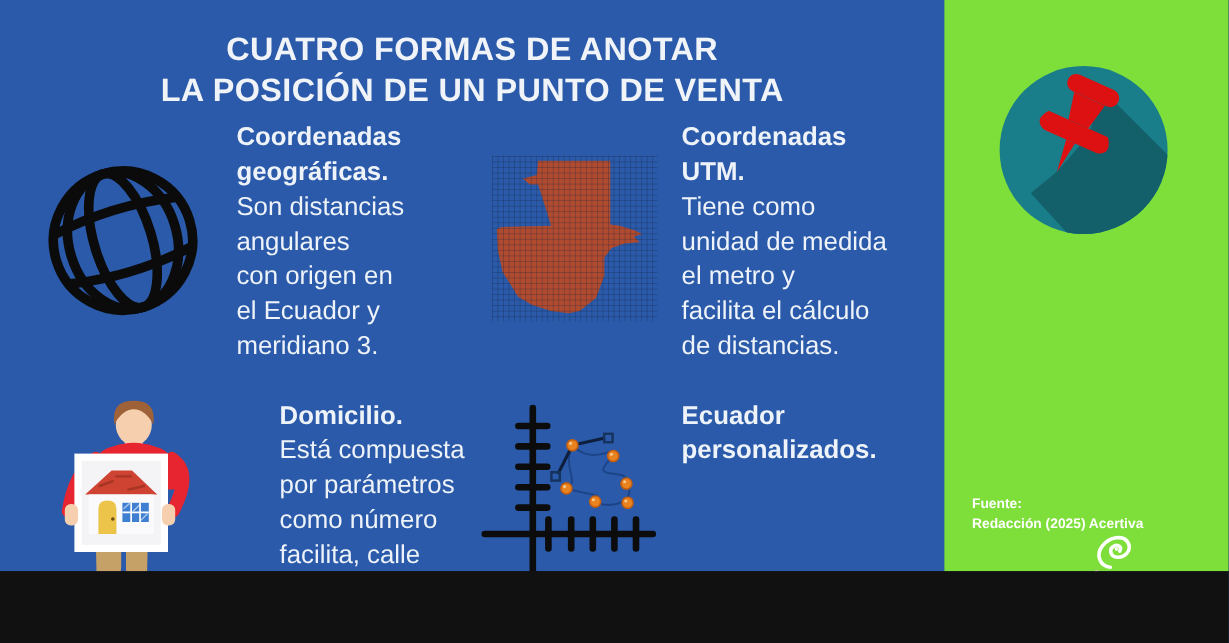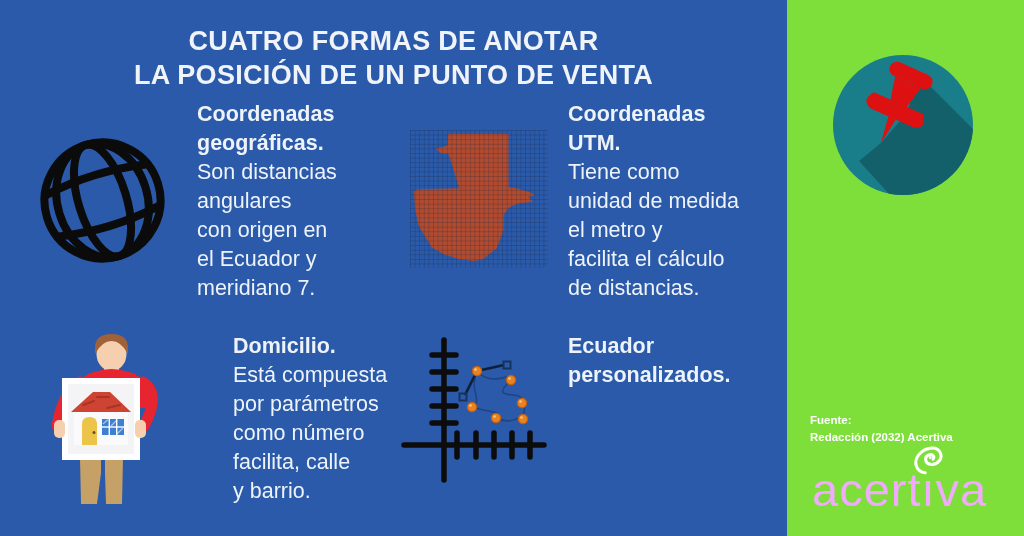--- a/index.html
+++ b/index.html
@@ -1,17 +1,17 @@
 <!DOCTYPE html>
 <html><head>
 <meta charset="utf-8">
 <style>
   html,body{margin:0;padding:0;background:#111;}
   .stage{
-    position:relative;width:1024px;height:536px;overflow:hidden;
+    position:relative;width:1024px;height:476px;overflow:hidden;
     font-family:"Liberation Sans",sans-serif;
     background:#2a5aa9;
   }
   .bg-green{position:absolute;left:787px;top:0;width:237px;height:536px;background:#7fdf3a;}
   .title{
     position:absolute;left:0;top:24px;width:787px;text-align:center;
     color:#f0f4f9;font-weight:bold;font-size:27px;line-height:34px;letter-spacing:.3px;
   }
   .sec-text{position:absolute;color:#eef3f9;font-size:21.5px;line-height:29px;}
   .sec-heading{font-weight:bold;white-space:pre-line;}
@@ -60,21 +60,21 @@
       </g>
     </svg>
   </div>
   <div class="sec-text t1">
     <div class="sec-heading">Coordenadas
 geográficas.</div>
     <div class="sec-body">Son distancias
 angulares
 con origen en
 el Ecuador y
-meridiano 7.</div>
+meridiano 3.</div>
   </div>
 
   <div class="icon-box i-map">
     <svg width="138" height="138" viewBox="0 0 140 140">
       <defs>
         <pattern id="ggrid" width="4.67" height="4.67" patternUnits="userSpaceOnUse">
           <path d="M4.67 0 H0 V4.67" fill="none" stroke="#16213a" stroke-width="0.55" opacity="0.8"></path>
         </pattern>
       </defs>
       <polygon fill="#b04b30" points="39,4 100,4 100,58 108,59 121,63 127,66 120,68 125,73 112,74 101,78 95,86 95,101 88,120 74,131 65,133 50,131 34,126 22,119 9,98 5,80 4,62 8,60 50,59 39,24 32,24 26,19 38,16"></polygon>
@@ -209,21 +209,21 @@
         <rect x="51" y="20" width="46" height="15" rx="7.5"></rect>
         <path d="M60 35 L88 35 L83 58 L65 58 Z"></path>
         <path d="M47 58 L101 58 Q110 70 98 74 L50 74 Q38 70 47 58 Z"></path>
         <path d="M70 74 L78 74 L74 102 Z"></path>
       </g>
     </svg>
   </div>
 
   <div class="source">
     <div>Fuente:</div>
-    <div>Redacción (2032) Acertiva</div>
+    <div>Redacción (2025) Acertiva</div>
   </div>
 
   <div class="brand">
     <span>acert</span><span class="brand-i"><span>ı</span><svg class="brand-swirl" width="34" height="30" viewBox="0 0 34 30">
         <g transform="rotate(-20 17 15)" stroke="#ffffff" fill="none" stroke-linecap="round">
           <path d="M10 26 C 2 22 2 12 10 7 C 18 2 30 4 31 12 C 32 19 24 23 18 20 C 13 17.5 14 11 19 10.5 C 23 10 25 14 22 16" stroke-width="3"></path>
           <circle cx="20" cy="13.5" r="1.4" fill="#ffffff" stroke="none"></circle>
         </g>
       </svg></span><span>va</span>
   </div>

